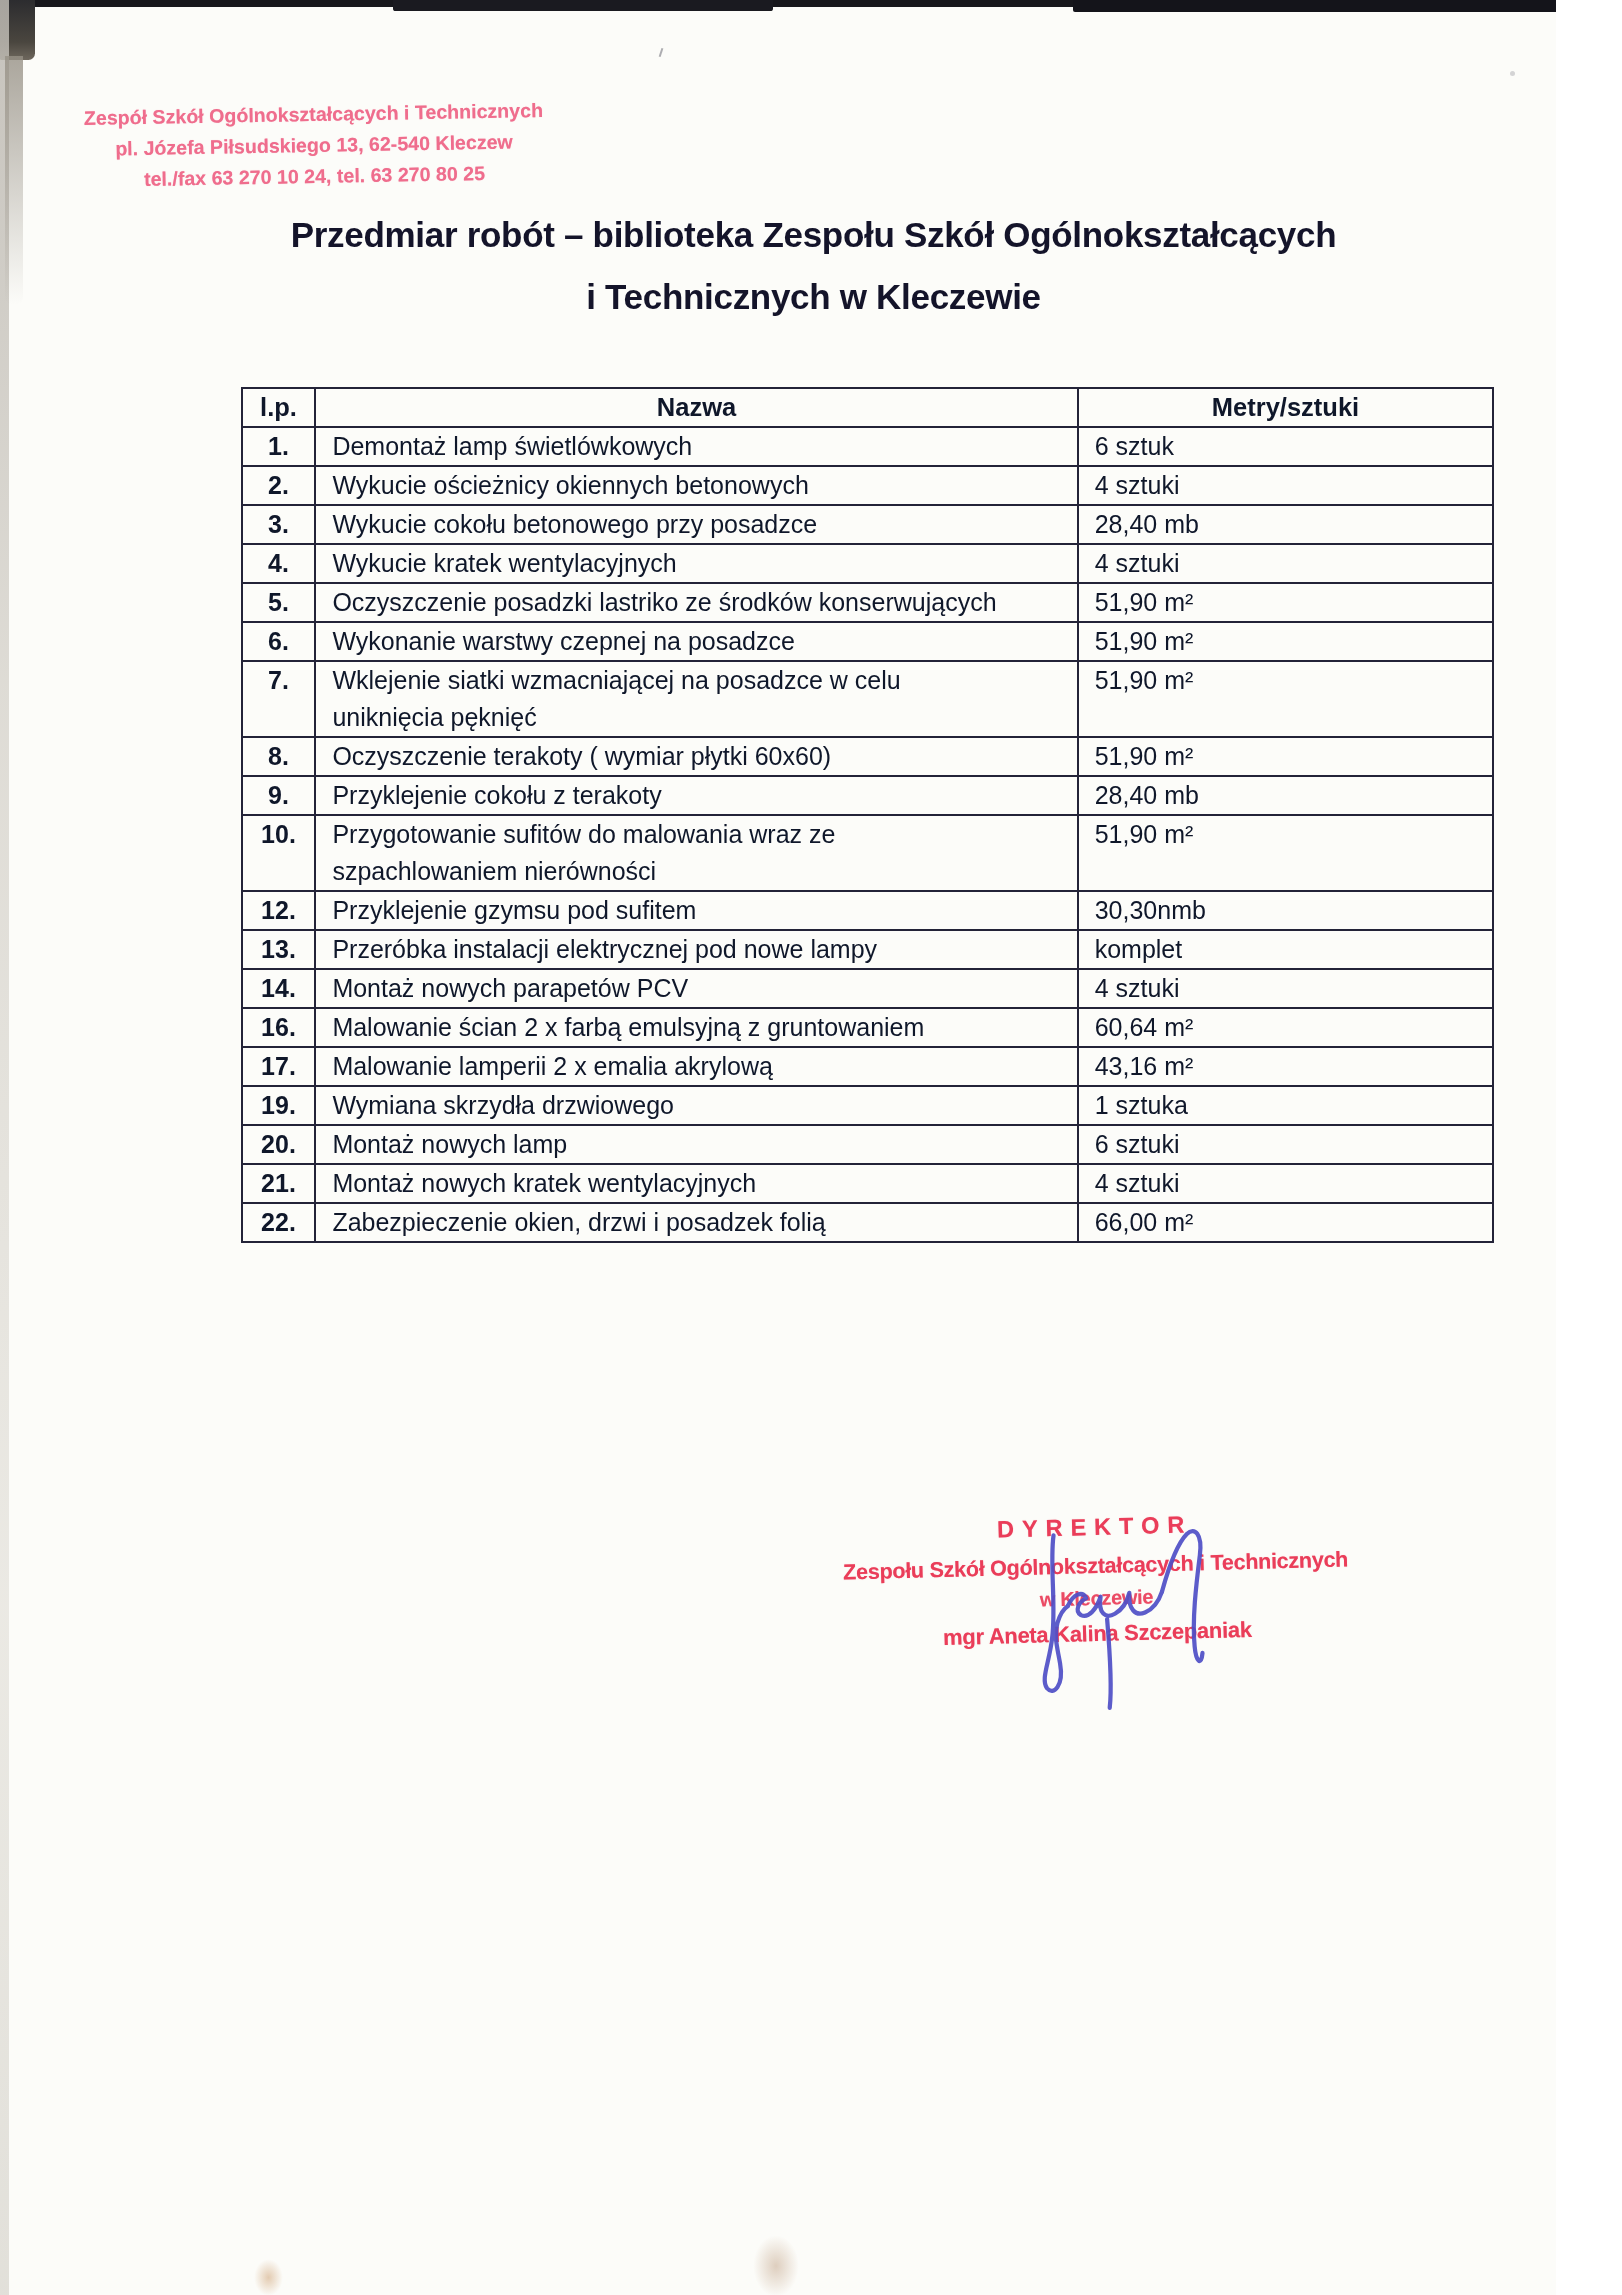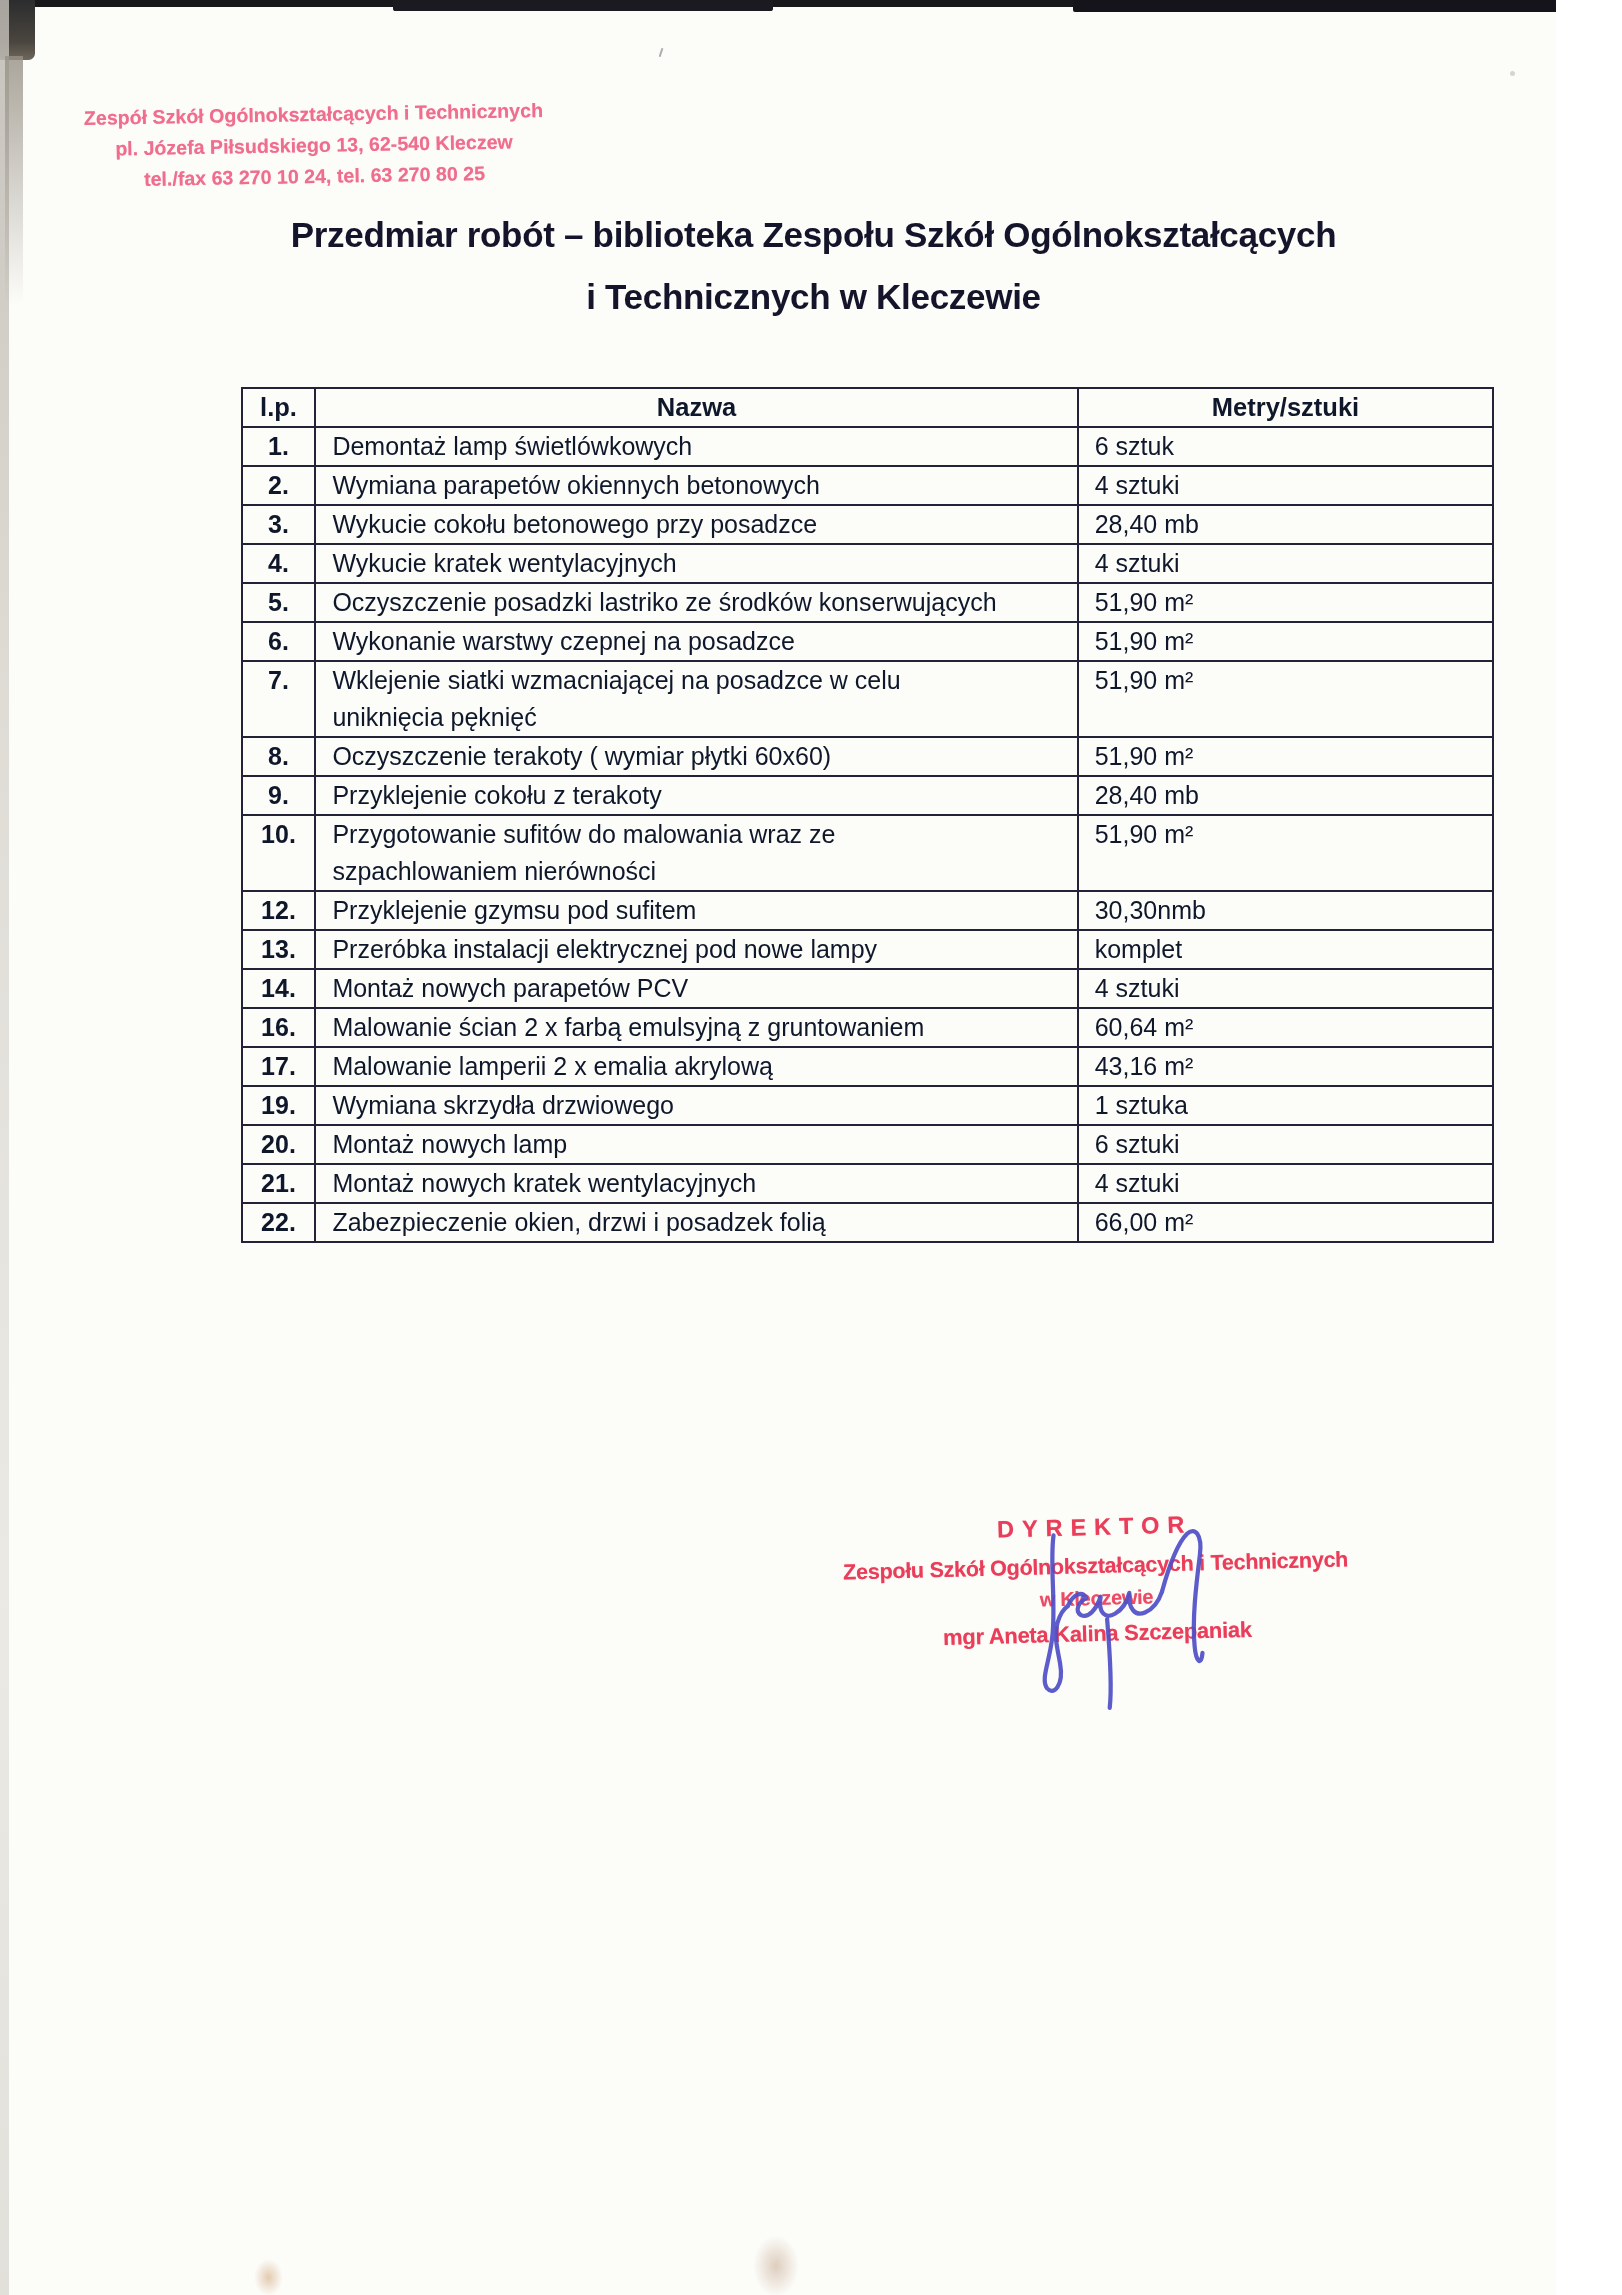--- a/index.html
+++ b/index.html
@@ -123,21 +123,21 @@
       </tr>
     </thead>
     <tbody>
         <tr class="single">
           <td class="cell-no">1.</td>
           <td class="cell-name">Demontaż lamp świetlówkowych</td>
           <td class="cell-qty">6 sztuk</td>
         </tr>
         <tr class="single">
           <td class="cell-no">2.</td>
-          <td class="cell-name">Wymiana parapetów okiennych betonowych</td>
+          <td class="cell-name">Wykucie ościeżnicy okiennych betonowych</td>
           <td class="cell-qty">4 sztuki</td>
         </tr>
         <tr class="single">
           <td class="cell-no">3.</td>
           <td class="cell-name">Wykucie cokołu betonowego przy posadzce</td>
           <td class="cell-qty">28,40 mb</td>
         </tr>
         <tr class="single">
           <td class="cell-no">4.</td>
           <td class="cell-name">Wykucie kratek wentylacyjnych</td>

